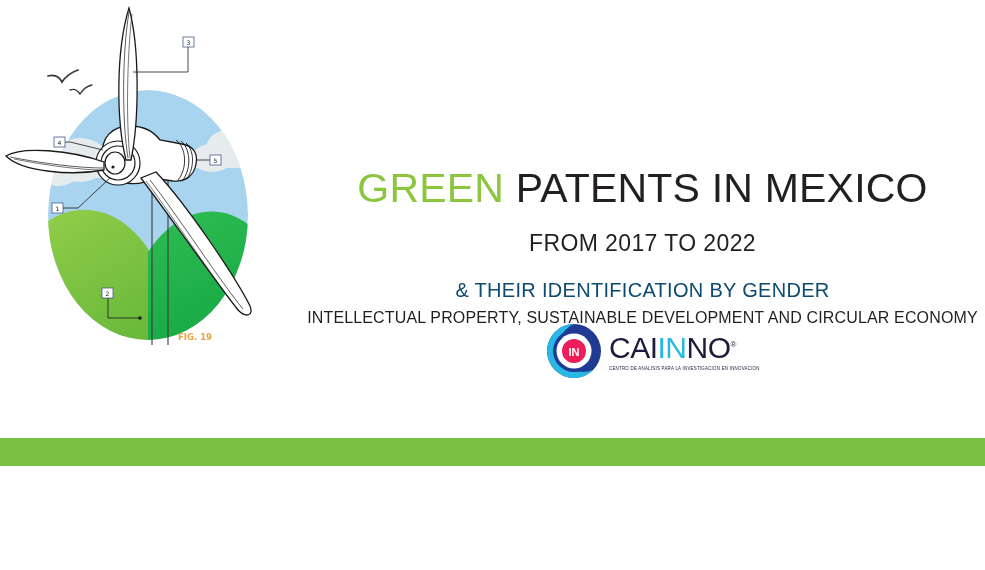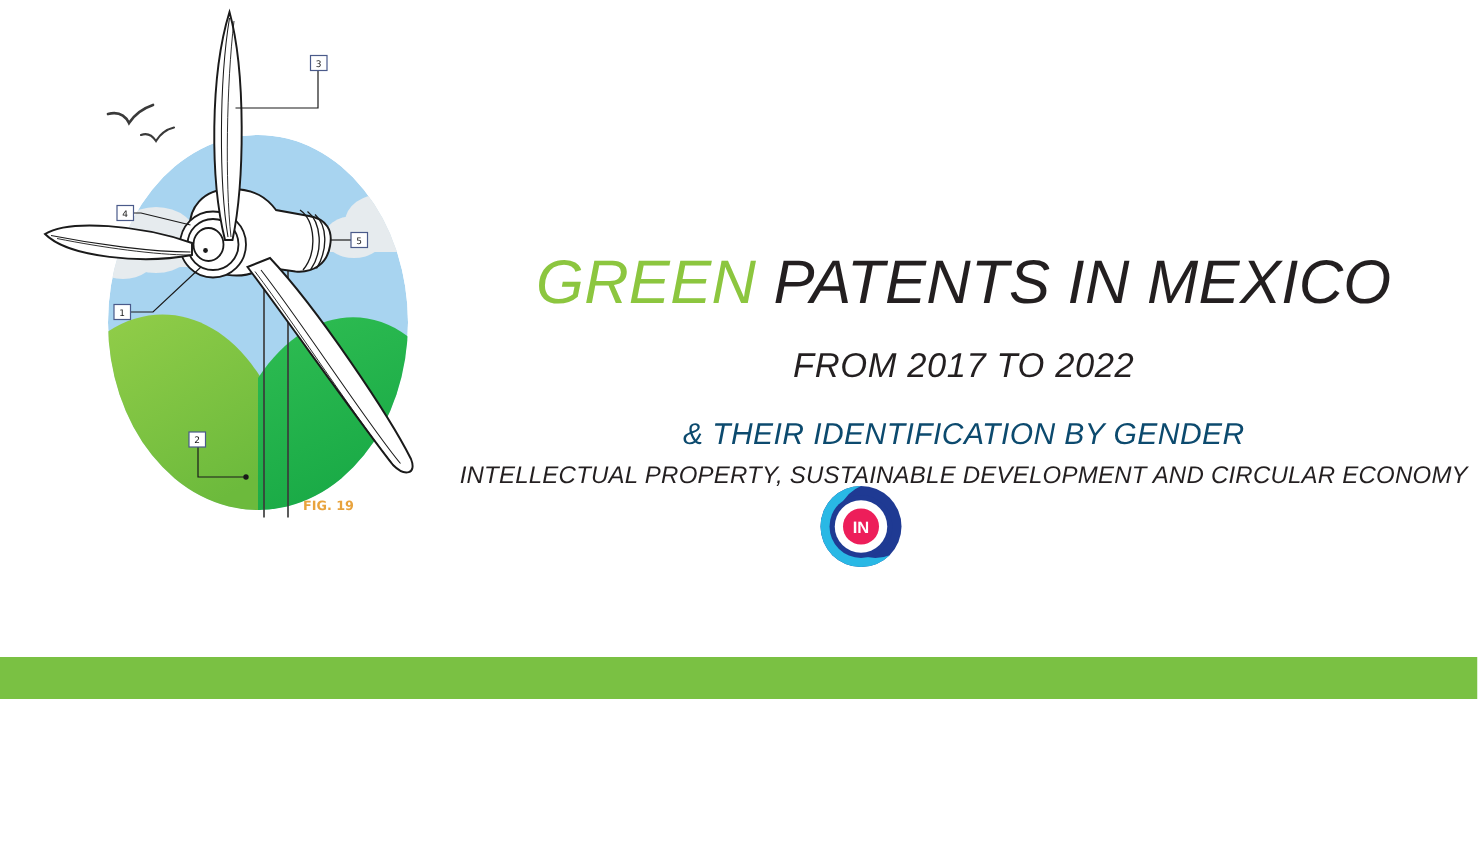--- a/index.html
+++ b/index.html
@@ -23,36 +23,34 @@
     background: #ffffff;
   }
 
   
   #illustration {
     position: absolute;
     left: 0px;
     top: 0px;
     width: 300px;
     height: 350px;
-    padding-left: 24px;
   }
   #illustration svg {
     display: block;
     width: 300px;
     height: 350px;
   }
 
   
   #title-block {
     position: absolute;
     left: 300px;
     top: 168px;
     width: 685px;
     text-align: center;
-    font-style: italic;
   }
   #main-title {
     font-family: "Liberation Sans", sans-serif;
     font-size: 41px;
     font-weight: 400;
     letter-spacing: 0.2px;
     line-height: 1.0;
     color: #231f20;
     white-space: nowrap;
     margin: 0;
@@ -286,19 +284,23 @@
 
   <div id="logo">
     <svg id="logo-emblem" viewBox="0 0 56 56">
       <circle cx="28" cy="28" r="27" fill="#1f3a93"></circle>
       <path d="M28 1 a27 27 0 0 0 0 54 a27 27 0 0 0 19.1 -7.9 A22 22 0 1 1 28 1 Z" fill="#29b8e5"></path>
       <circle cx="28" cy="28" r="21" fill="#1f3a93"></circle>
       <circle cx="28" cy="28" r="17.5" fill="#ffffff"></circle>
       <circle cx="28" cy="28" r="12" fill="#ed1e5a"></circle>
       <text x="28" y="32.6" font-family="Liberation Sans, sans-serif" font-size="11" font-weight="bold" fill="#ffffff" text-anchor="middle">IN</text>
     </svg>
+    <div id="logo-text">
+      <div id="logo-wordmark"><span>CAI</span><span class="cy">IN</span><span>NO</span><span class="reg">®</span></div>
+      <div id="logo-tagline">CENTRO DE ANÁLISIS PARA LA INVESTIGACIÓN EN INNOVACIÓN</div>
+    </div>
   </div>
 
   <div id="green-band"></div>
 
   <div id="footer-space"></div>
 
 </div>
 
 </body></html>

